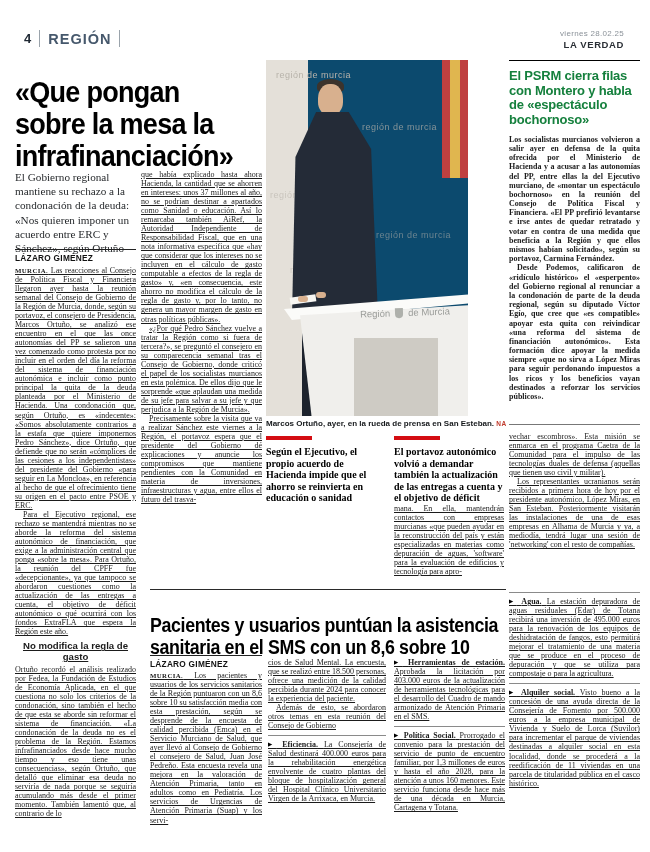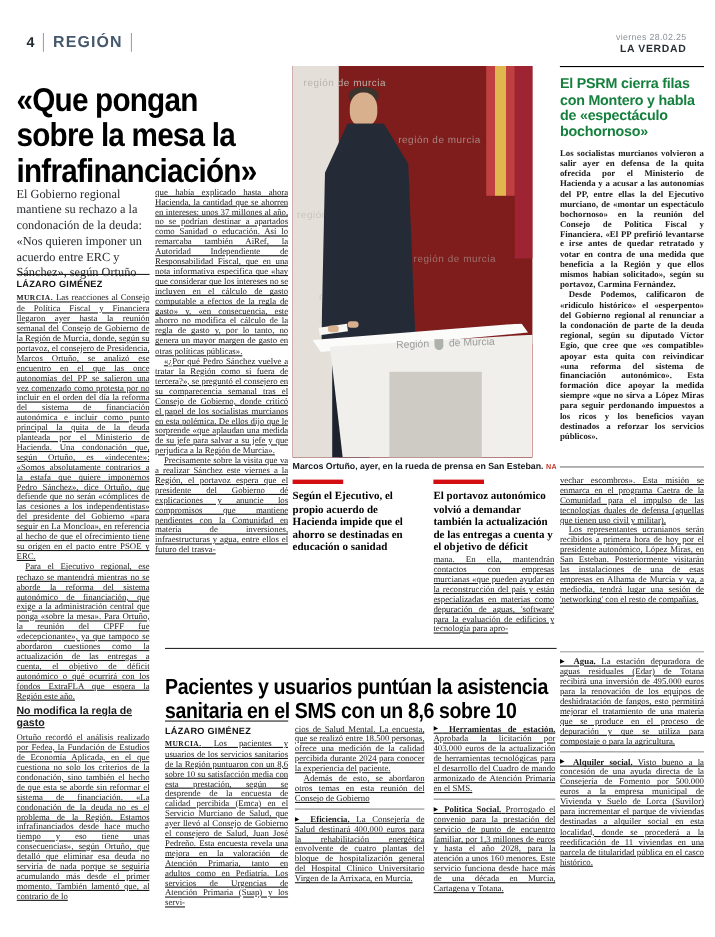--- a/index.html
+++ b/index.html
@@ -18,29 +18,29 @@
   
   .headline{position:absolute;left:15px;top:56px;width:252px;font-family:"Liberation Sans",sans-serif;font-weight:bold;font-size:30px;line-height:1.07;letter-spacing:-.8px;color:#000;transform:scaleX(.9);transform-origin:left top;}
   .standfirst{position:absolute;left:15px;top:170px;width:121px;font-size:11.2px;line-height:1.27;color:#26292c;}
   .byline{font-family:"Liberation Sans",sans-serif;font-weight:bold;font-size:8.3px;letter-spacing:.25px;color:#111;border-top:1px solid #222;padding-top:3px;}
   #byline1{position:absolute;left:15px;top:249px;width:121px;}
   .col{position:absolute;overflow:hidden;text-decoration:underline;}
   .bt{font-size:8px;line-height:1.13;text-align:justify;}
   .bt p{margin:0;}
   .bt p.ind{text-indent:8px;}
   .dateline{font-size:6.8px;font-weight:bold;letter-spacing:.4px;}
-  .subhead{font-family:"Liberation Sans",sans-serif;font-weight:bold;font-size:9.6px;margin:5px 0 2px 0;text-align:left;}
+  .subhead{font-family:"Liberation Sans",sans-serif;font-weight:bold;font-size:9.6px;margin:5px 0 2px 0;text-align:center;}
   #col1{left:15px;top:266px;width:121px;height:579px;}
   #col2{left:141px;top:170px;width:121px;height:415px;}
   #col3{left:266px;top:504px;width:119px;height:82px;}
   #col4{left:394px;top:504px;width:110px;height:82px;}
   #col5{left:509px;top:432px;width:131px;height:153px;}
 
   
-  #photo{position:absolute;left:266px;top:60px;width:202px;height:356px;background:#7f1d1d;overflow:hidden;padding-left:16px;}
+  #photo{position:absolute;left:266px;top:60px;width:202px;height:356px;background:#0c4a6e;overflow:hidden;}
   .ph-wallstripe{position:absolute;left:0;top:0;width:42px;height:100%;background:#e4e0d9;}
   .wm{position:absolute;font-family:"Liberation Sans",sans-serif;font-size:9px;color:#b7b2aa;white-space:nowrap;letter-spacing:.5px;}
   .flag-es{position:absolute;left:176px;top:0;width:26px;height:118px;display:flex;}
   .flag-es .r{flex:1;background:#bf4040;}
   .flag-es .y{flex:1.4;background:#e0b64f;}
   .flag-mu{position:absolute;left:202px;top:0;width:35px;height:175px;background:#9e2333;}
   .drape{position:absolute;left:192px;top:252px;width:45px;height:104px;background:#ad1a1c;clip-path:polygon(45% 0,100% 0,100% 100%,0 100%);}
   .man-head{position:absolute;left:52px;top:24px;width:25px;height:31px;background:#d8b08e;border-radius:46% 46% 42% 42%;}
   .man-hair{position:absolute;left:51px;top:19px;width:27px;height:14px;background:#3c332c;border-radius:50% 50% 30% 30%;}
   .man-suit{position:absolute;left:26px;top:52px;width:86px;height:205px;background:#242b37;clip-path:polygon(28% 0,66% 0,92% 18%,100% 100%,0 100%,4% 22%);}
@@ -149,21 +149,21 @@
     <div class="hand" style="left:32px;top:236px;"></div>
     <div class="hand" style="left:50px;top:232px;"></div>
   </div>
   <div class="caption">
     <span>Marcos Ortuño, ayer, en la rueda de prensa en San Esteban.</span>
     <span class="credit">NACHO GARCÍA</span>
   </div>
 
   <div class="pq" id="pq1">
     <div class="pq-bar"></div>
-    <div class="pq-text">Según el Ejecutivo, el propio acuerdo de Hacienda impide que el ahorro se destinadas en educación o sanidad</div>
+    <div class="pq-text">Según el Ejecutivo, el propio acuerdo de Hacienda impide que el ahorro se reinvierta en educación o sanidad</div>
   </div>
   <div class="pq" id="pq2">
     <div class="pq-bar"></div>
     <div class="pq-text">El portavoz autonómico volvió a demandar también la actualización de las entregas a cuenta y el objetivo de déficit</div>
   </div>
 
   <div class="col bt" id="col4">
     <p>mana. En ella, mantendrán contactos con empresas murcianas «que pueden ayudar en la reconstrucción del país y están especializadas en materias como depuración de aguas, 'software' para la evaluación de edificios y tecnología para apro-</p>
   </div>
 

